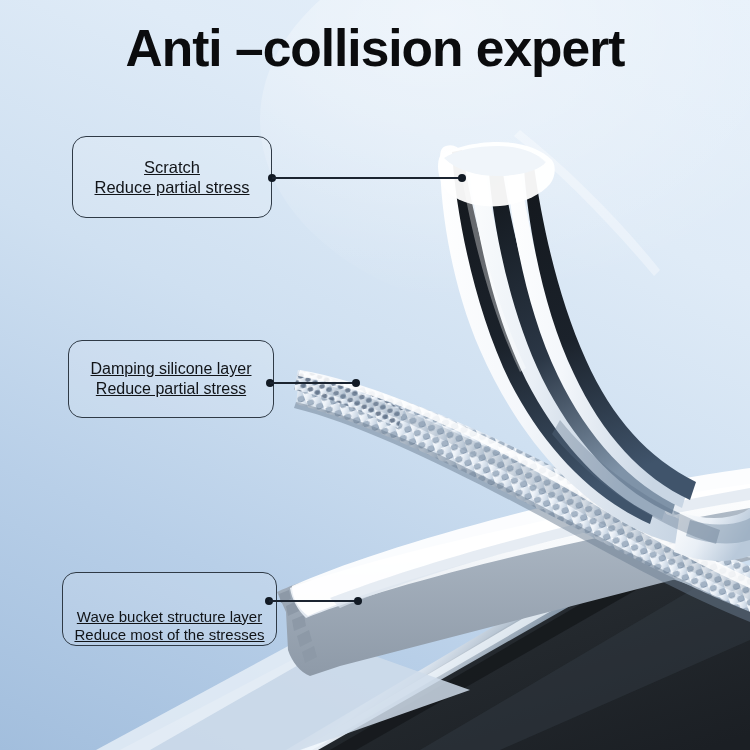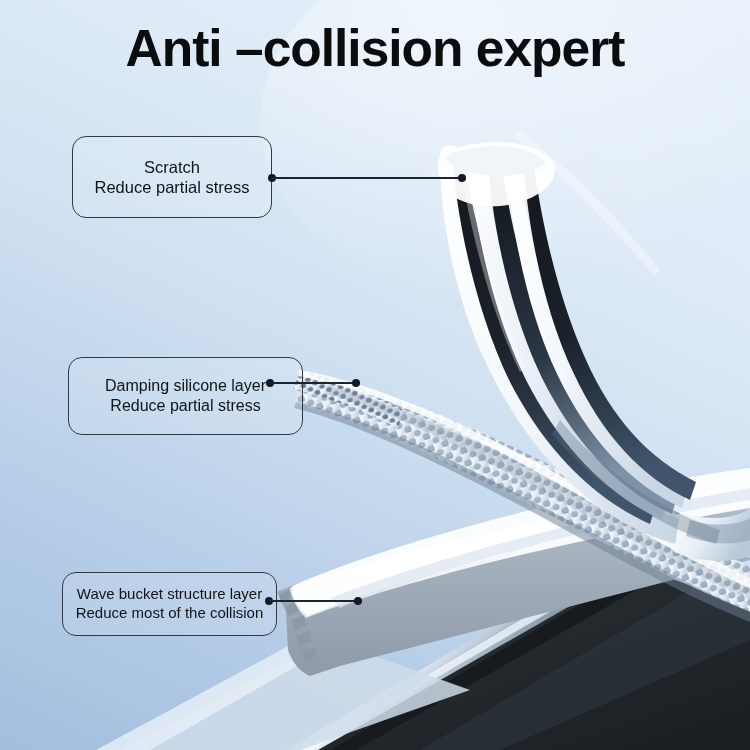--- a/index.html
+++ b/index.html
@@ -26,25 +26,26 @@
   .callout{
     position:absolute;
     border:1.3px solid #2f3a46;
     border-radius:14px;
     background:rgba(255,255,255,0.12);
     box-sizing:border-box;
     display:flex;align-items:center;justify-content:center;
     color:#111418;
     text-align:center;
     line-height:1.24;
+    text-decoration:underline;
   }
   .callout .ln{display:block;white-space:nowrap;}
   #callout1{left:72px;top:136px;width:200px;height:82px;font-size:16.5px;}
-  #callout2{left:68px;top:357px;width:235px;height:78px;font-size:16px;}
-  #callout3{left:62px;top:572px;width:215px;height:64px;font-size:15px;}
+  #callout2{left:68px;top:340px;width:206px;height:78px;font-size:16px;}
+  #callout3{left:62px;top:572px;width:215px;height:74px;font-size:15px;align-items:flex-end;}
   
   .conn{position:absolute;height:2px;background:#1b2430;}
   .dot{position:absolute;width:8px;height:8px;border-radius:50%;background:#121a24;}
   
   .art{position:absolute;left:0;top:0;width:750px;height:750px;pointer-events:none;}
 </style>
 </head>
 <body>
 
 <div id="stage">
@@ -318,20 +319,20 @@
       <span class="ln">Reduce partial stress</span>
     </div>
   </div>
   <div class="dot" style="left:266px;top:379px;"></div>
   <div class="conn" style="left:270px;top:382px;width:86px;"></div>
   <div class="dot" style="left:352px;top:379px;"></div>
 
   <div class="callout" id="callout3">
     <div>
       <span class="ln">Wave bucket structure layer</span>
-      <span class="ln">Reduce most of the collision</span>
+      <span class="ln">Reduce most of the stresses</span>
     </div>
   </div>
   <div class="dot" style="left:265px;top:597px;"></div>
   <div class="conn" style="left:269px;top:600px;width:89px;"></div>
   <div class="dot" style="left:354px;top:597px;"></div>
 
 </div>
 
 </body></html>

